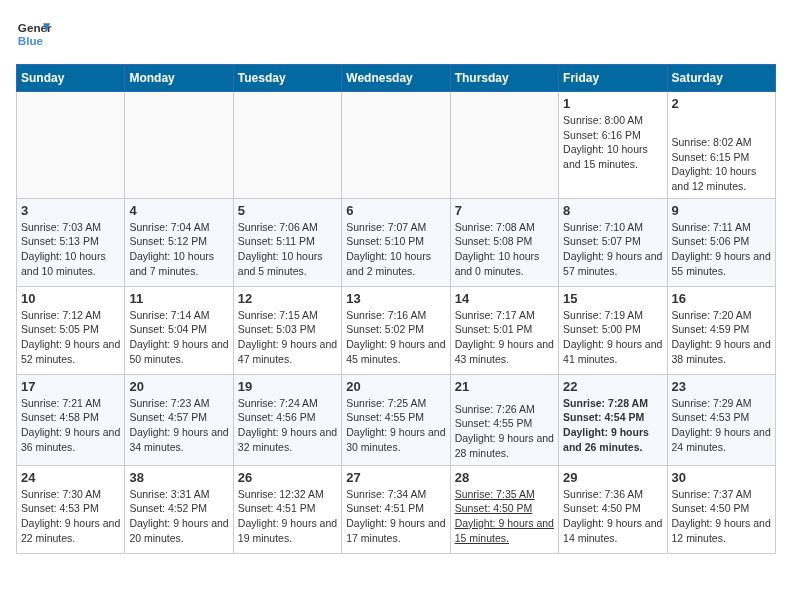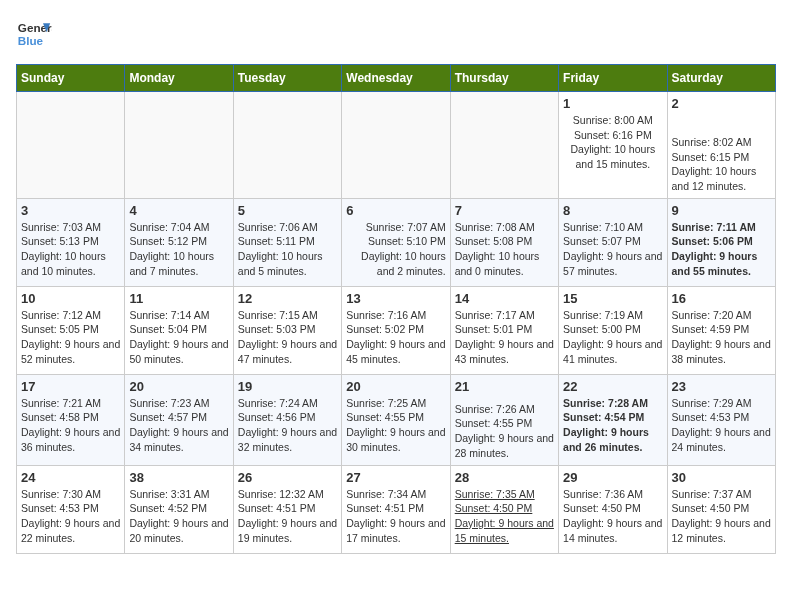--- a/index.html
+++ b/index.html
@@ -36,21 +36,21 @@
     .location {
       font-size: 16px;
       color: #555;
     }
     .calendar {
       width: 100%;
       border-collapse: collapse;
       font-size: 11px;
     }
     .calendar th {
-      background: #4d7c0f;
+      background: #0369a1;
       color: #fff;
       padding: 6px 4px;
       text-align: left;
       font-size: 12px;
       border: 1px solid #2d6aaf;
     }
     .calendar td {
       border: 1px solid #ccc;
       vertical-align: top;
       padding: 4px;
@@ -110,21 +110,21 @@
   </thead>
   <tbody id="calendar-body">
   <tr>
         <td class="empty"></td>
         <td class="empty"></td>
         <td class="empty"></td>
         <td class="empty"></td>
         <td class="empty"></td>
         <td>
           <div class="day-number">1</div>
-          <div class="day-info" style="white-space: pre-line; text-align: center;">Sunrise: 8:00 AM
+          <div class="day-info" style="white-space: pre-line;">Sunrise: 8:00 AM
 Sunset: 6:16 PM
 Daylight: 10 hours and 15 minutes.</div>
         </td>
         <td>
           <div class="day-number">2</div>
           <div class="day-info" style="white-space: pre-line; margin-top: 24px;">Sunrise: 8:02 AM
 Sunset: 6:15 PM
 Daylight: 10 hours and 12 minutes.</div>
         </td>
       </tr>
@@ -142,39 +142,39 @@
 Daylight: 10 hours and 7 minutes.</div>
         </td>
         <td>
           <div class="day-number">5</div>
           <div class="day-info" style="white-space: pre-line;">Sunrise: 7:06 AM
 Sunset: 5:11 PM
 Daylight: 10 hours and 5 minutes.</div>
         </td>
         <td>
           <div class="day-number">6</div>
-          <div class="day-info" style="white-space: pre-line; text-align: right;">Sunrise: 7:07 AM
+          <div class="day-info" style="white-space: pre-line;">Sunrise: 7:07 AM
 Sunset: 5:10 PM
 Daylight: 10 hours and 2 minutes.</div>
         </td>
         <td>
           <div class="day-number">7</div>
           <div class="day-info" style="white-space: pre-line;">Sunrise: 7:08 AM
 Sunset: 5:08 PM
 Daylight: 10 hours and 0 minutes.</div>
         </td>
         <td>
           <div class="day-number">8</div>
           <div class="day-info" style="white-space: pre-line;">Sunrise: 7:10 AM
 Sunset: 5:07 PM
 Daylight: 9 hours and 57 minutes.</div>
         </td>
         <td>
           <div class="day-number">9</div>
-          <div class="day-info" style="white-space: pre-line; font-weight: bold;">Sunrise: 7:11 AM
+          <div class="day-info" style="white-space: pre-line;">Sunrise: 7:11 AM
 Sunset: 5:06 PM
 Daylight: 9 hours and 55 minutes.</div>
         </td>
       </tr>
       <tr>
         <td>
           <div class="day-number">10</div>
           <div class="day-info" style="white-space: pre-line;">Sunrise: 7:12 AM
 Sunset: 5:05 PM
 Daylight: 9 hours and 52 minutes.</div>

